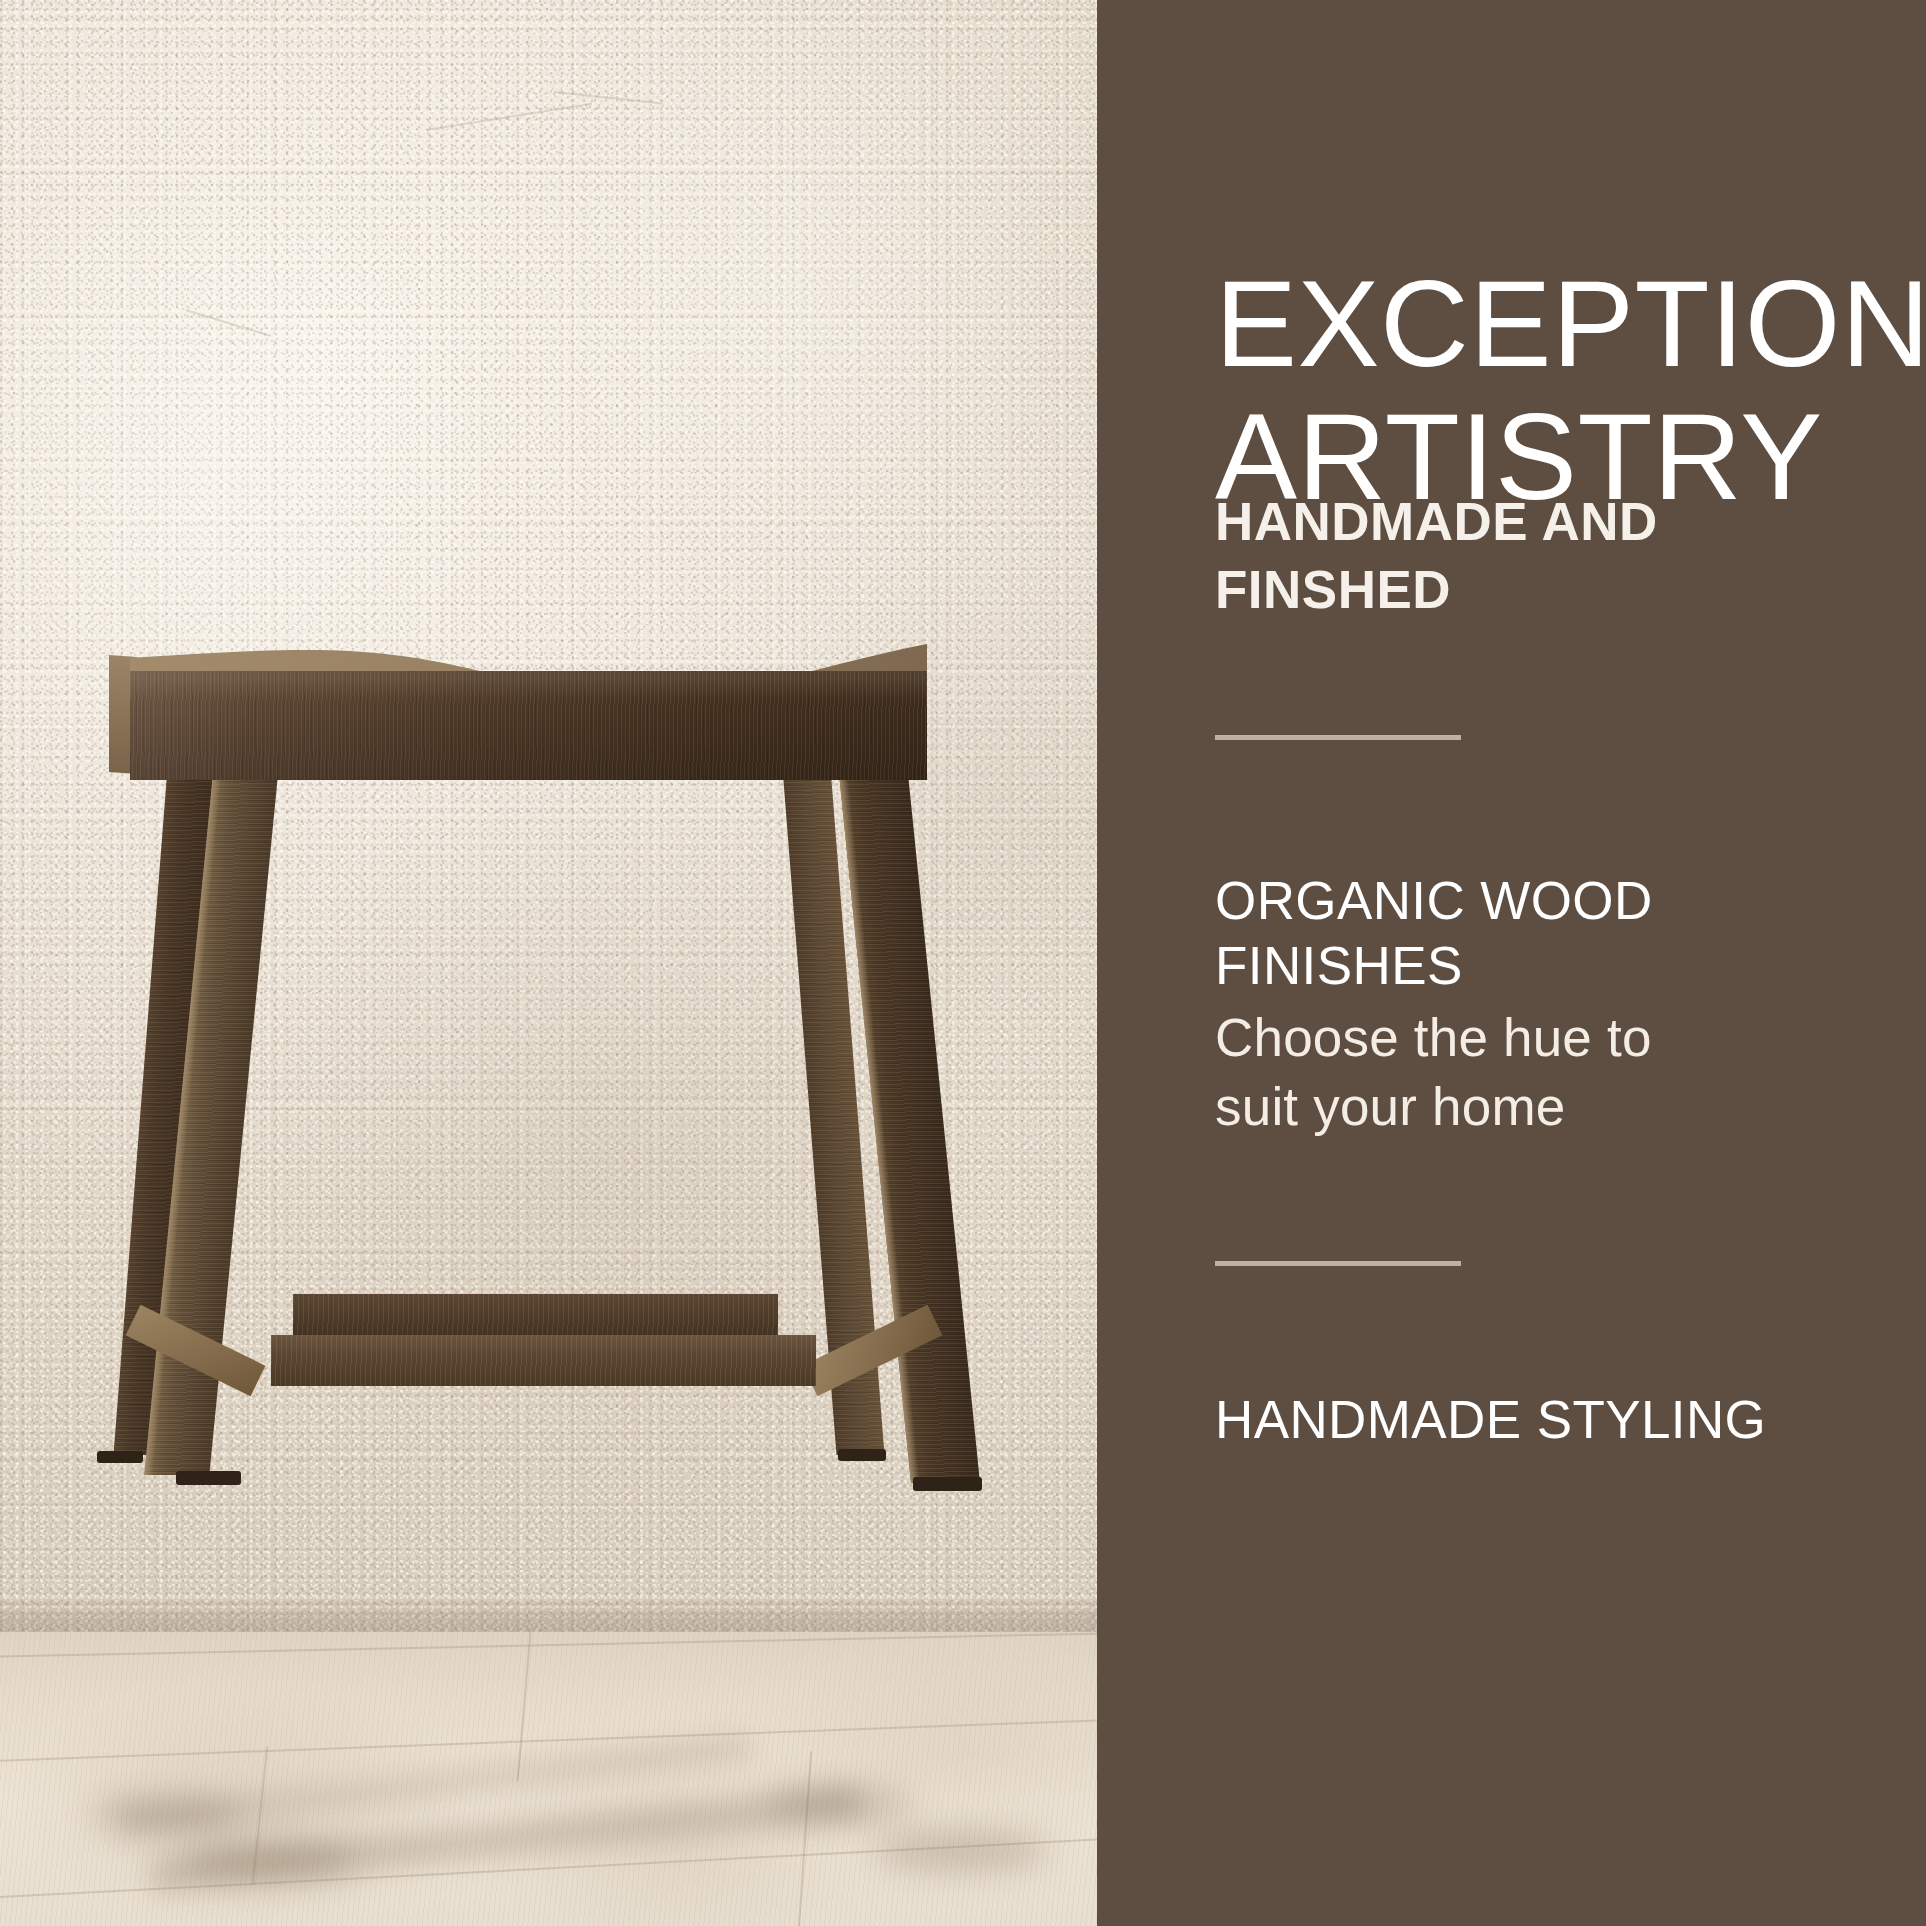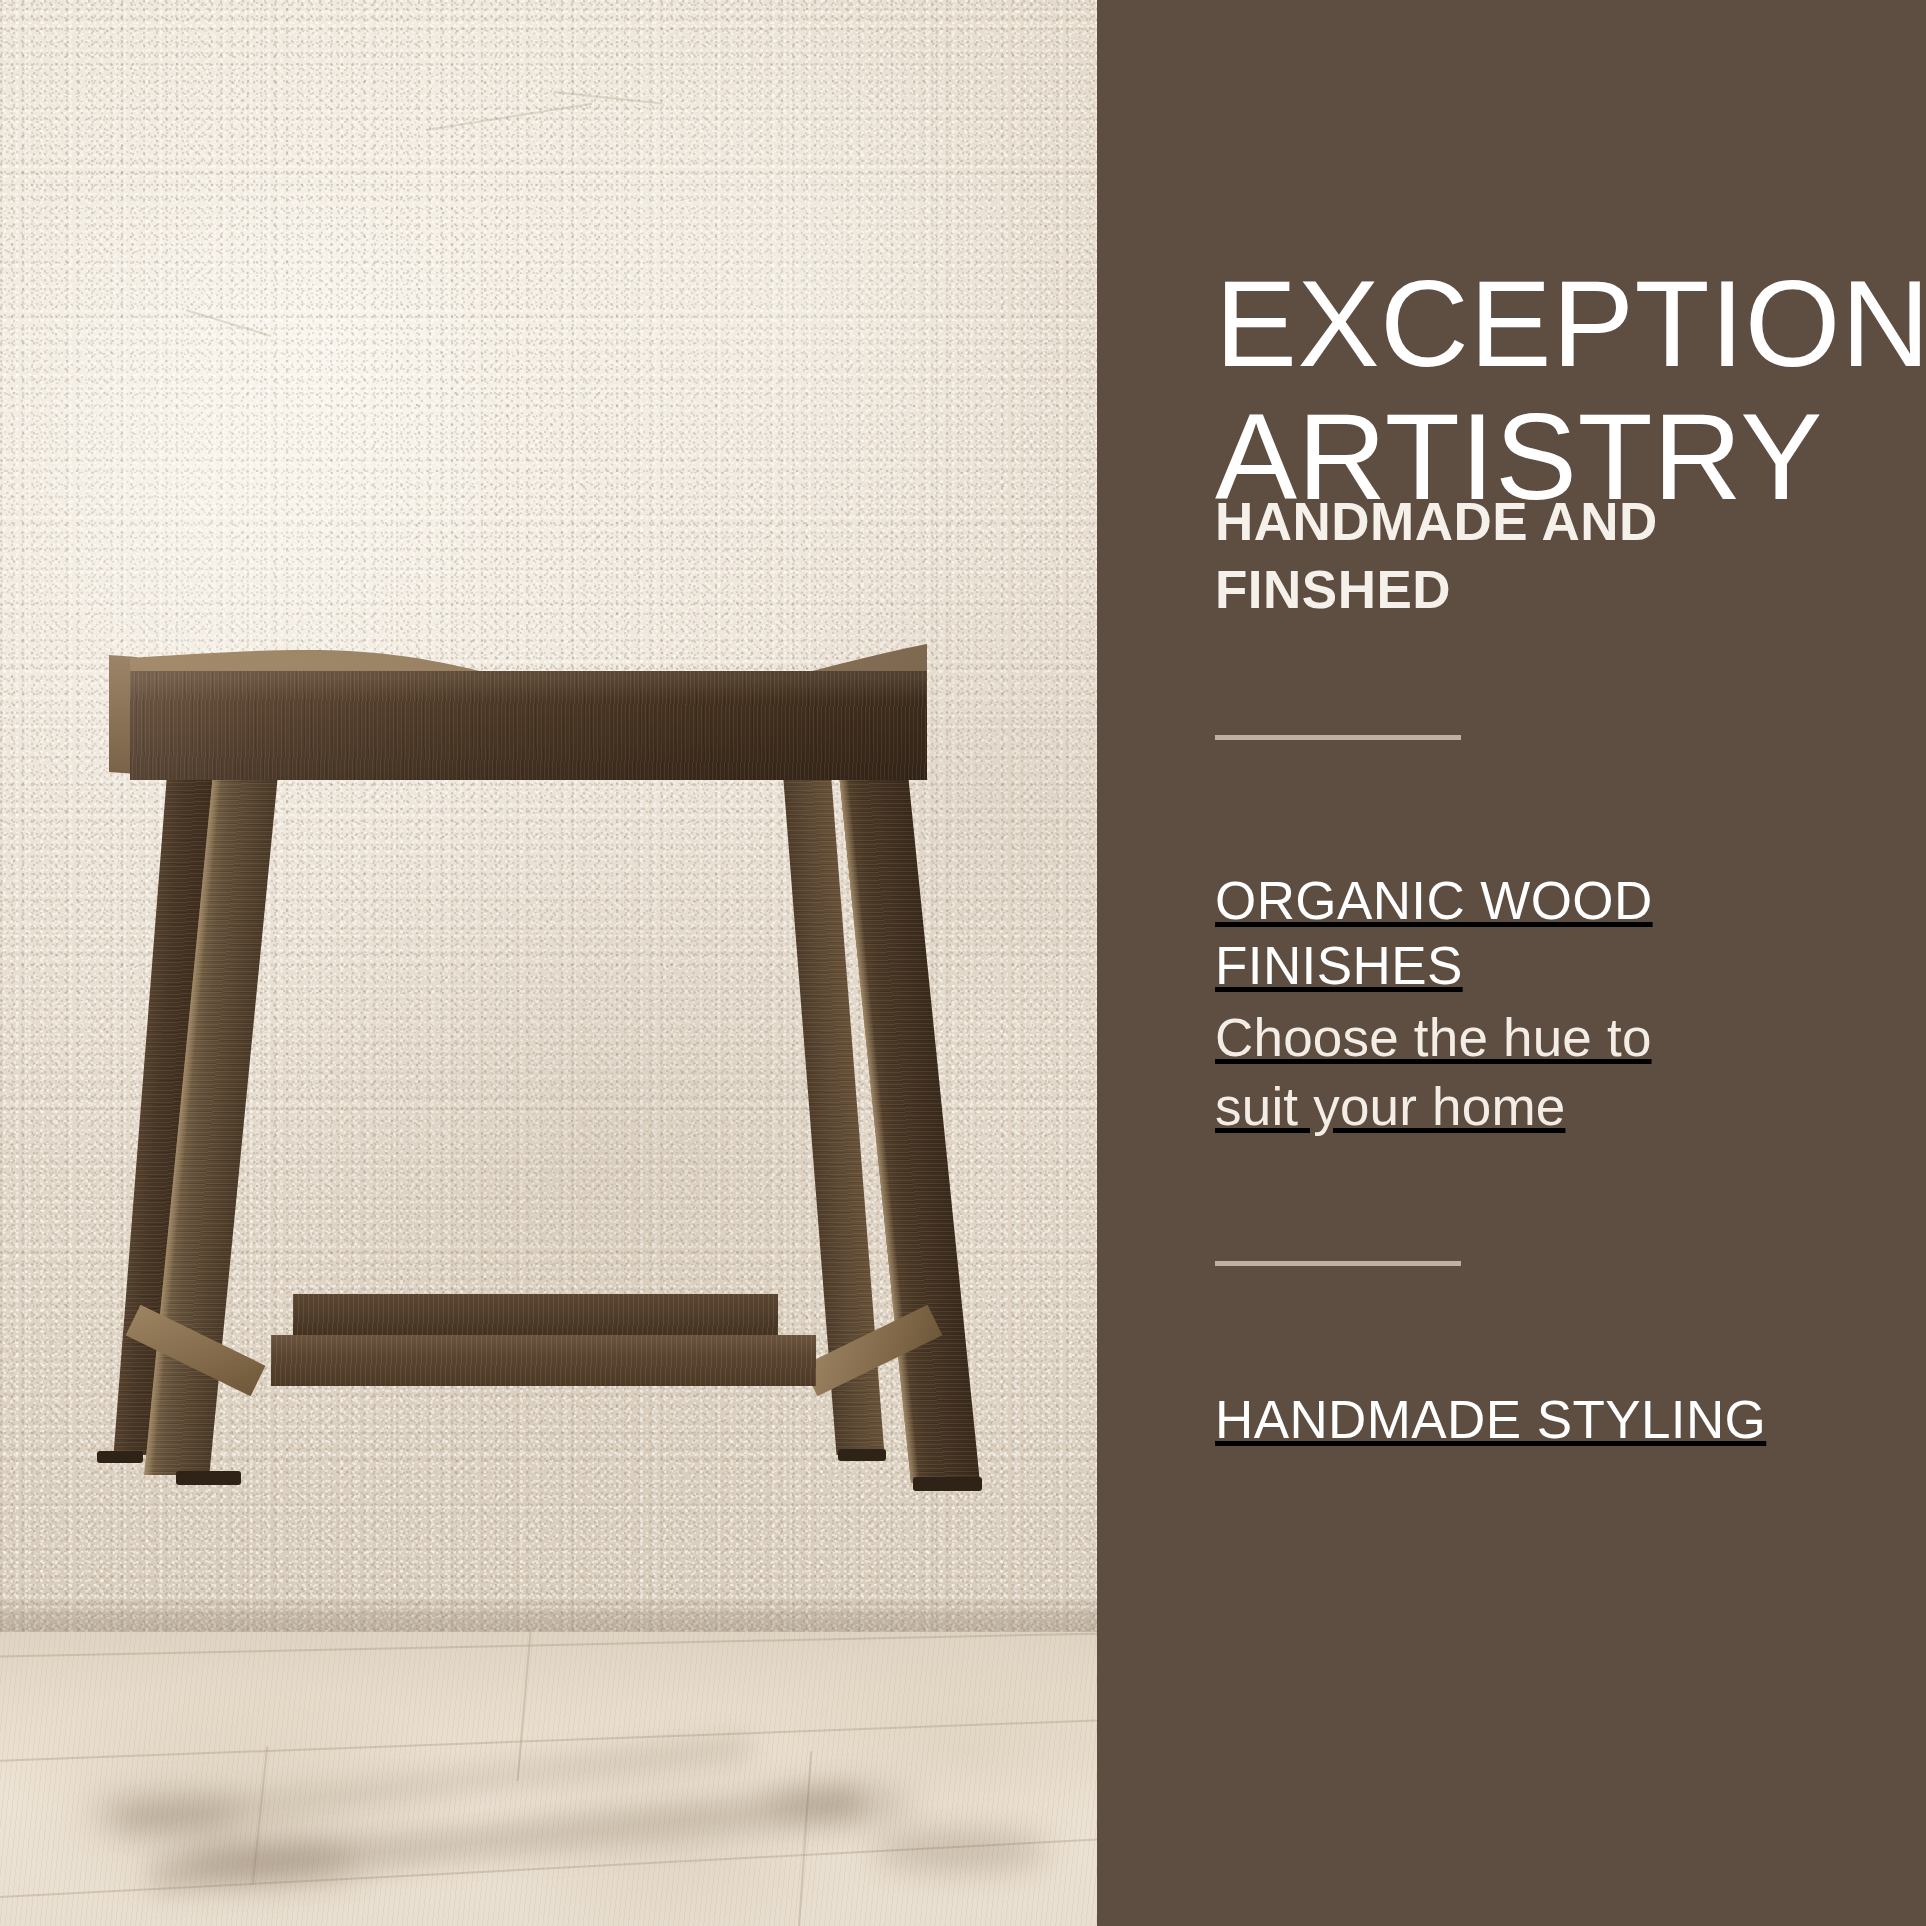--- a/index.html
+++ b/index.html
@@ -148,21 +148,21 @@
     font-size:123px;line-height:1.08;font-weight:300;color:#FFFFFF;
     letter-spacing:0.5px;white-space:pre-line;}
   .subtitle{position:absolute;left:0;top:444px;width:673px;
     font-size:53px;line-height:1.28;font-weight:700;color:#F5F0EA;
     letter-spacing:0.5px;white-space:pre-line;}
 
   .rule{position:absolute;left:0;height:5px;width:246px;background:#BEB0A4;}
   .rule-1{top:735px;}
   .rule-2{top:1261px;}
 
-  .block{position:absolute;left:0;width:693px;text-decoration:underline;}
+  .block{position:absolute;left:0;width:693px;}
   .block-1{top:869px;}
   .block-2{top:1388px;}
   .block-head{font-size:53px;line-height:1.22;font-weight:400;color:#FFFFFF;
     letter-spacing:0.4px;white-space:pre-line;margin:0;}
   .block-body{font-size:53px;line-height:1.30;font-weight:300;color:#F3EDE6;
     letter-spacing:0.2px;white-space:pre-line;margin:6px 0 0 0;}
 </style>
 </head>
 <body>
 

